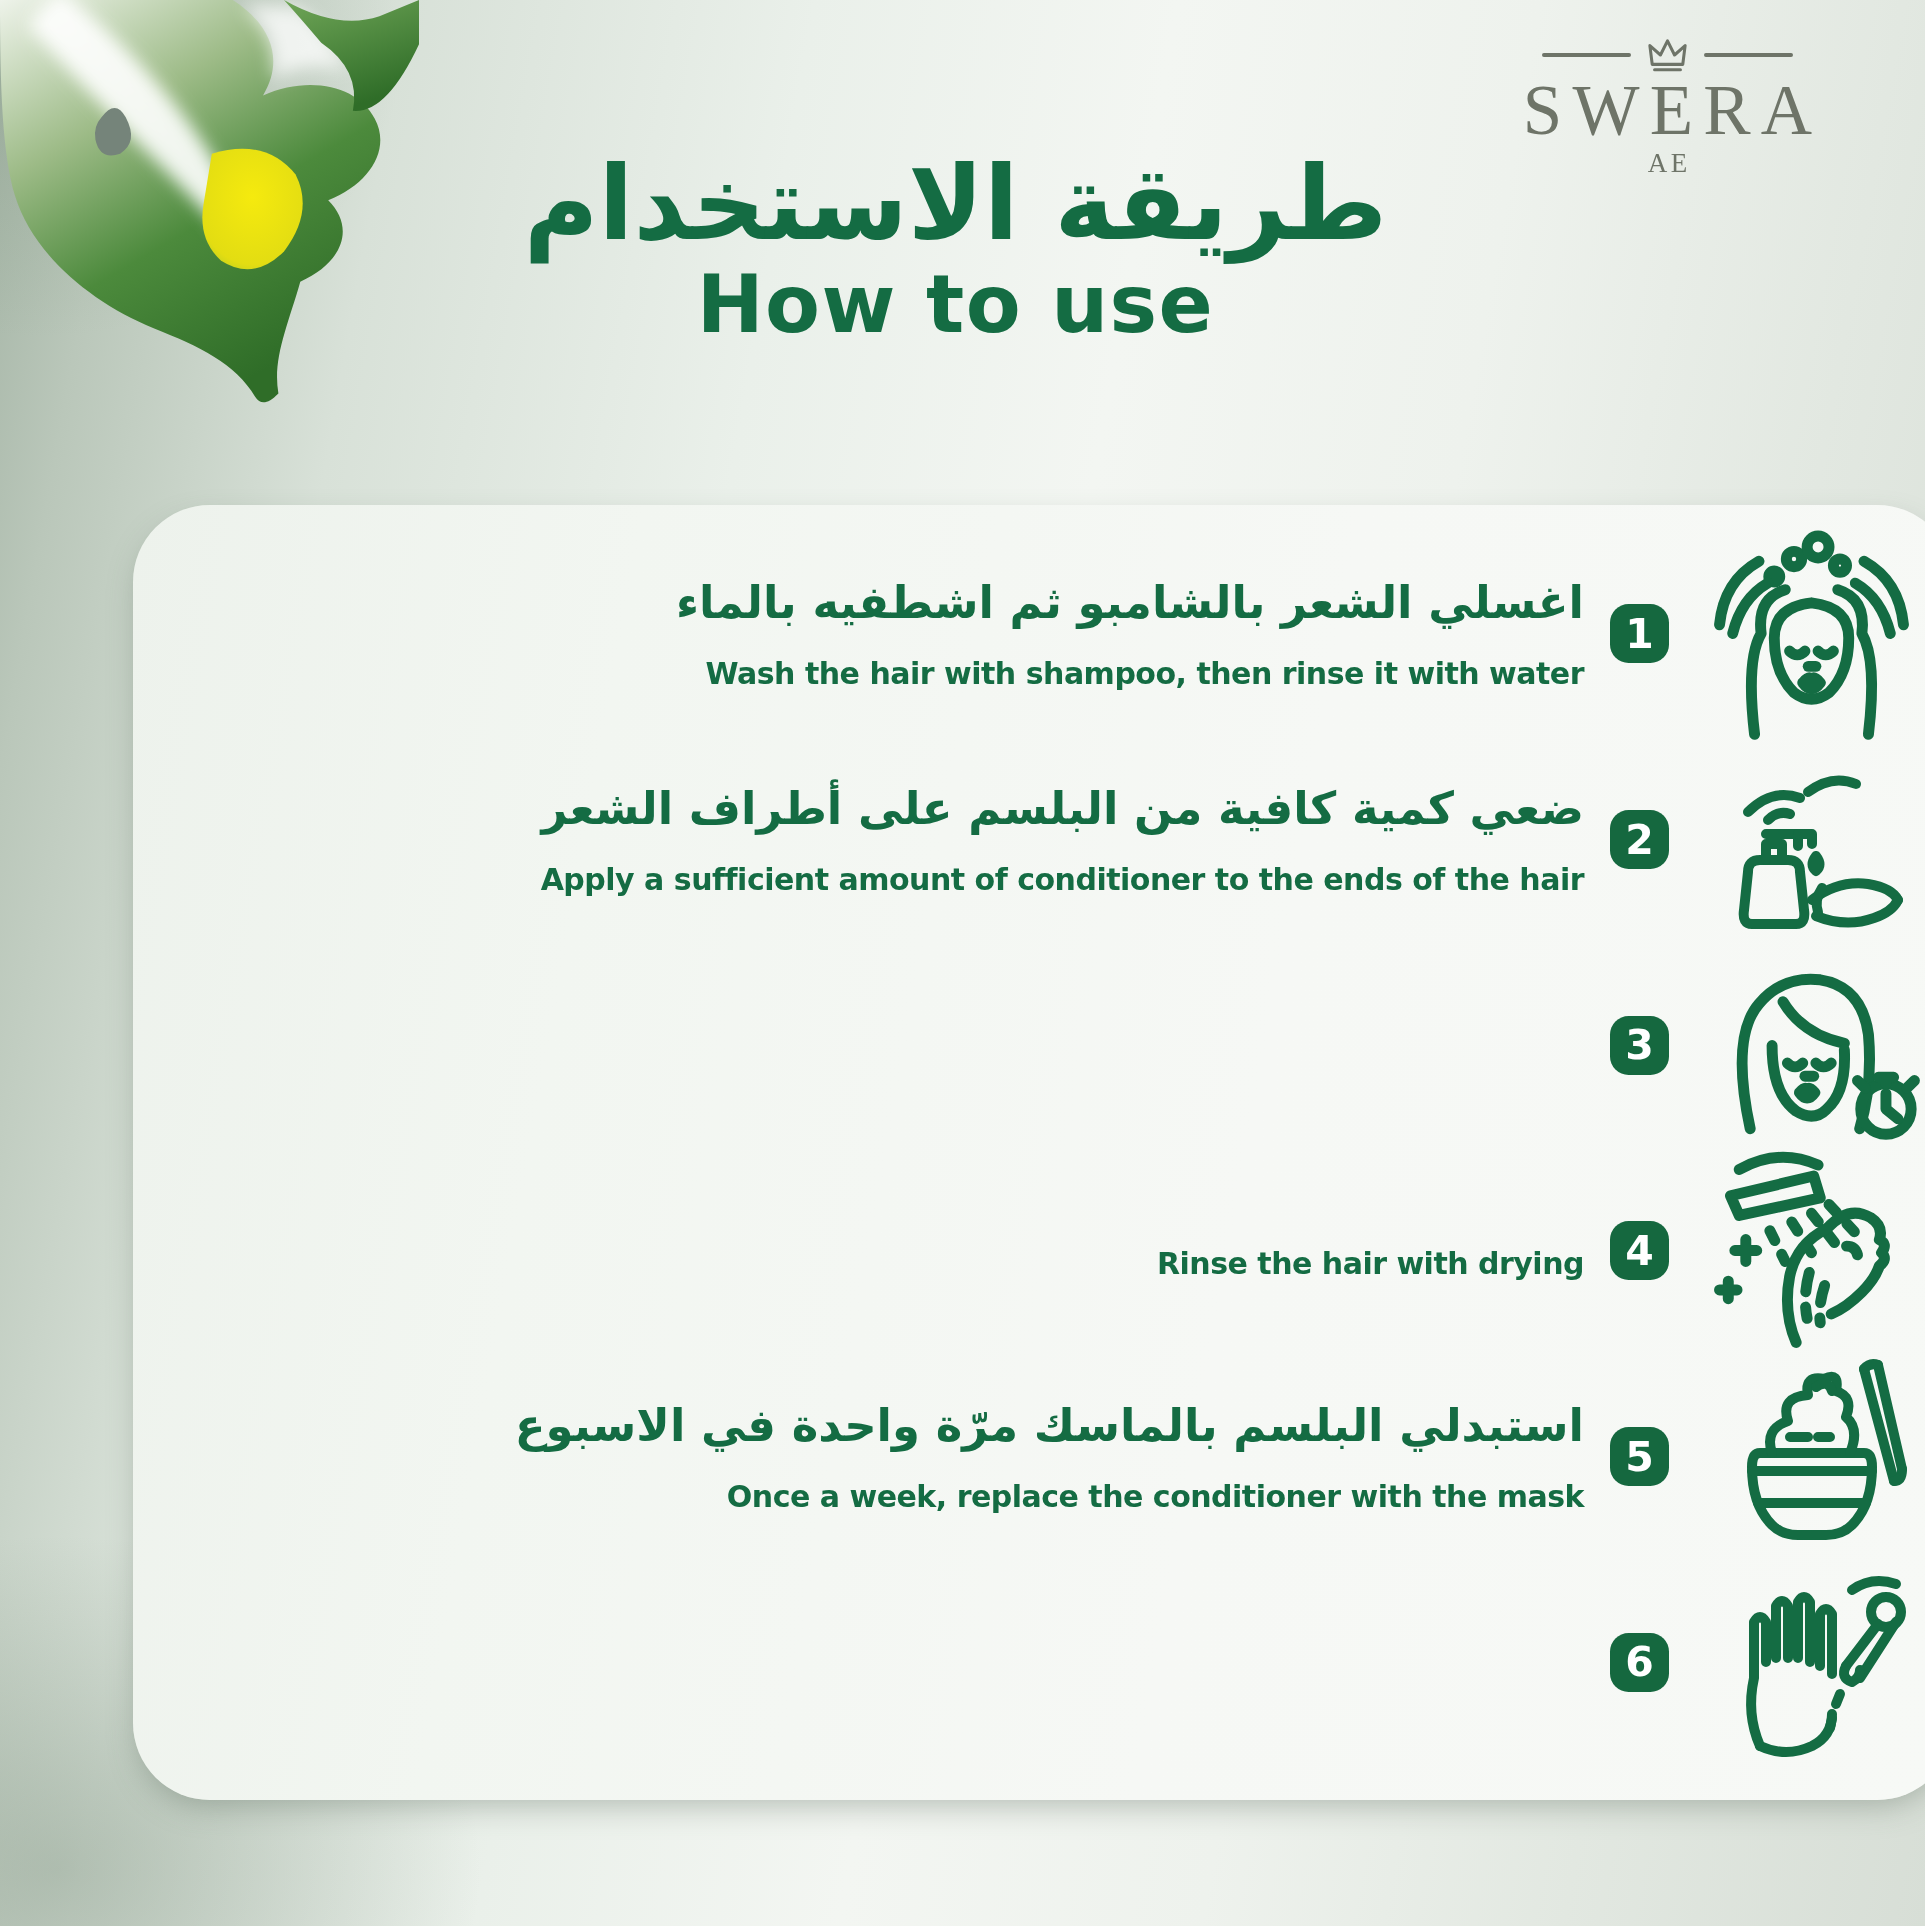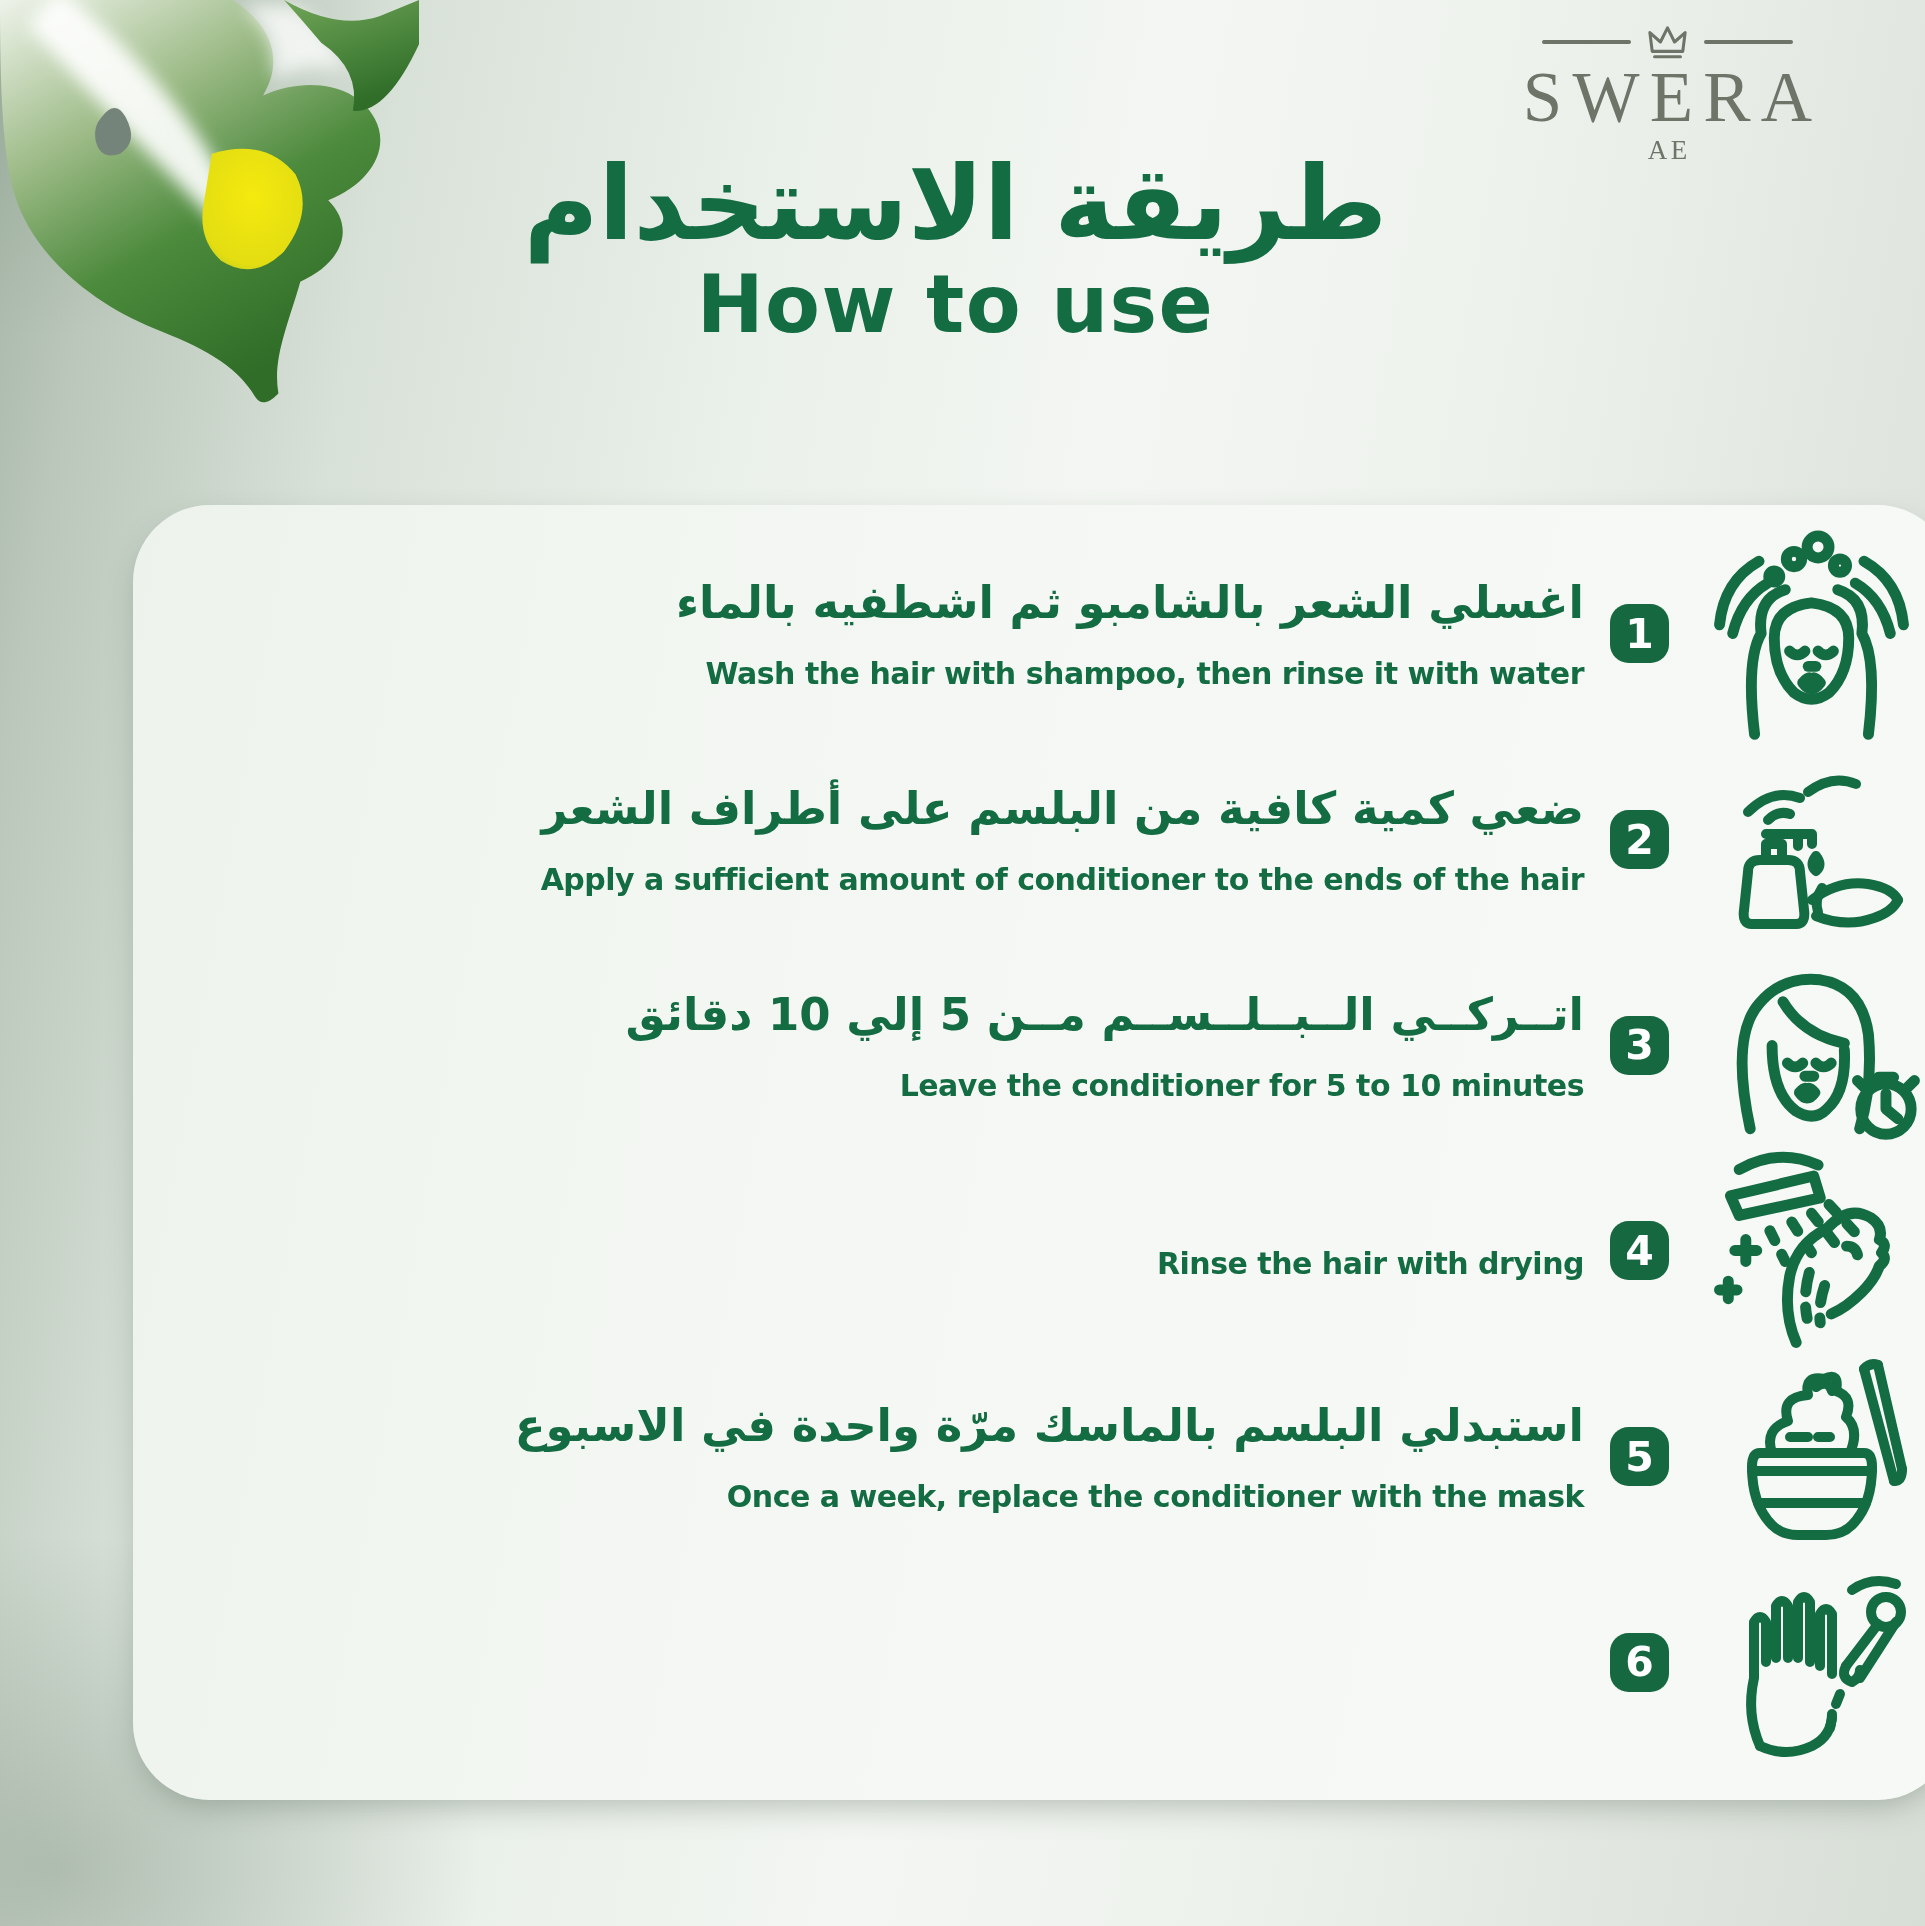--- a/index.html
+++ b/index.html
@@ -13,21 +13,21 @@
   .canvas::before{
     content:"";position:absolute;inset:0;
     background:
       radial-gradient(652px 512px at 3% 97%, rgba(110,132,112,.38), transparent 65%),
       radial-gradient(606px 466px at 2% 3%, rgba(125,148,126,.30), transparent 60%);
     pointer-events:none;
   }
   
   .leaf{position:absolute;left:0;top:0;width:419px;height:419px;}
   
-  .logo{position:absolute;left:1495px;top:24px;width:345px;text-align:center;color:#6E7468;}
+  .logo{position:absolute;left:1495px;top:37px;width:345px;text-align:center;color:#6E7468;}
   .logo-top{display:flex;align-items:center;justify-content:center;gap:13px;}
   .logo-line{width:89px;height:3.3px;background:#6E7468;border-radius:1.9px;}
   .logo-name{font-family:"Liberation Serif",serif;font-size:71px;letter-spacing:10.2px;padding-left:10.2px;line-height:1.05;}
   .logo-sub{font-family:"Liberation Serif",serif;font-size:27px;letter-spacing:3.7px;padding-left:3.7px;margin-top:0.9px;}
   
   .titles{position:absolute;left:429px;top:140px;width:1053px;text-align:center;color:#146C43;}
   .title-ar{font-size:102px;font-weight:bold;line-height:1.25;direction:rtl;}
   .title-en{font-size:80px;font-weight:bold;letter-spacing:1.4px;margin-top:-9.3px;}
   
   .card{
@@ -161,24 +161,20 @@
           <path d="M48 26 Q60 17 72 22"></path>
           <path d="M28 40 q5 -5 11 -3"></path>
           <path d="M50 80 Q63 70 78 72 Q90 74 93 80"></path>
           <path d="M52 88 Q67 94 81 89 Q90 86 93 80"></path>
           <path d="M55 74 q-4 6 -2 12"></path>
         </svg>
       </div>
     </div>
 
     <div class="step-row">
-      <div class="texts">
-        <div class="ar">اتــركــي الــبــلــســم مــن 5 إلي 10 دقائق</div>
-        <div class="en">Leave the conditioner for 5 to 10 minutes</div>
-      </div>
       <div class="badge">
           <span>3</span>
         </div>
       <div class="icon-box">
         <svg viewBox="0 0 100 100" fill="none" stroke="currentColor" stroke-width="5" stroke-linecap="round" stroke-linejoin="round">
           <path d="M22 88 Q13 46 26 31 Q37 18 54 20 Q73 23 76 45 Q78 68 72 88"></path>
           <path d="M37 30 Q46 45 65 49"></path>
           <path d="M32 50 Q32 72 43 80 Q51 85 57 79 Q66 71 65 52"></path>
           <path d="M39 58 q3.5 3.5 7 0"></path>
           <path d="M52 58 q3.5 3.5 7 0"></path>

